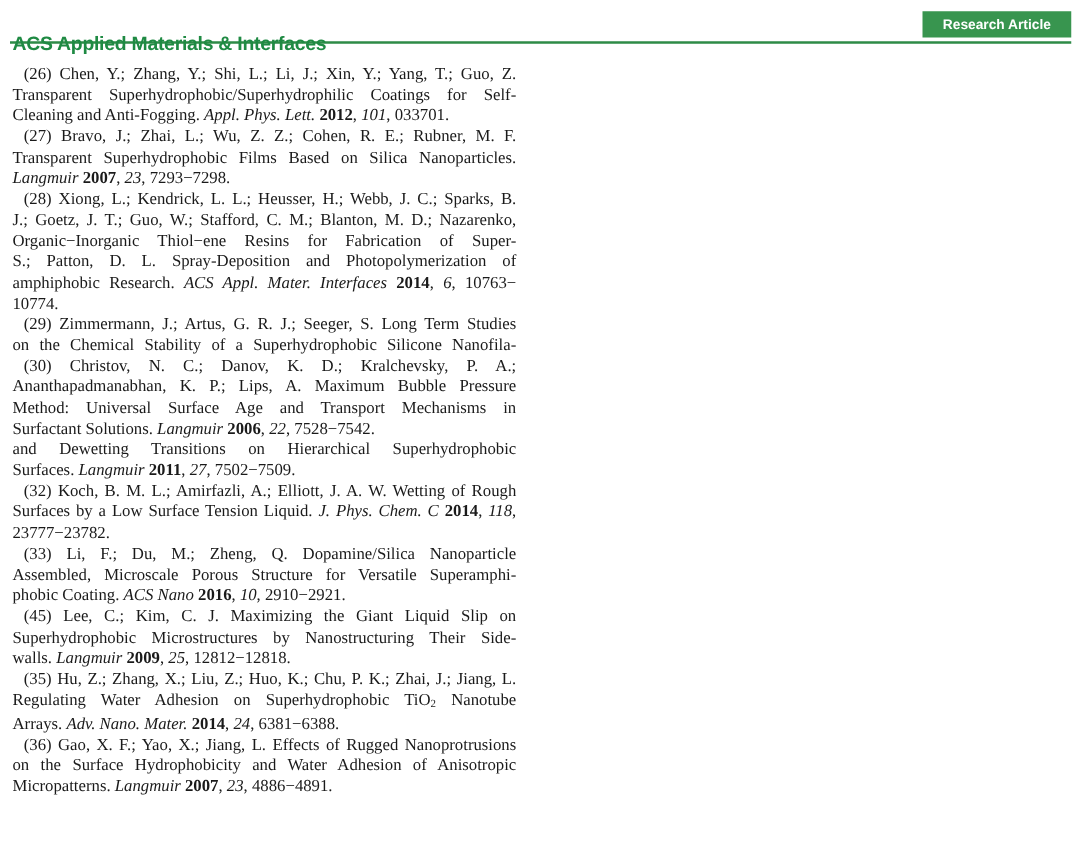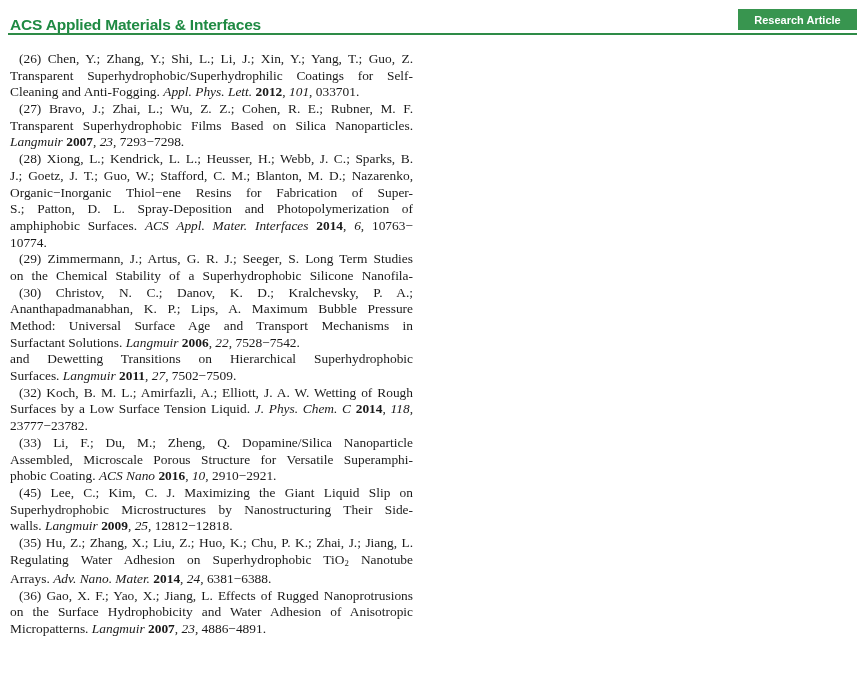--- a/index.html
+++ b/index.html
@@ -16,21 +16,21 @@
     position: absolute;
     left: 8px;
     right: 7px;
     top: 0;
     height: 33px;
     border-bottom: 2.5px solid var(--rule-green, #2e8b47);
   }
   .journal-title {
     position: absolute;
     left: 2px;
-    top: 16px;
+    top: 27px;
     font-family: "Liberation Sans", "DejaVu Sans", sans-serif;
     font-weight: bold;
     font-size: 15.5px;
     letter-spacing: -0.2px;
     color: var(--title-green, #1f8a43);
     white-space: nowrap;
   }
   .badge {
     position: absolute;
     right: 0;
@@ -83,21 +83,21 @@
       <div class="reference">
         <div class="ref-line ln-just ln-first"><span class="seg-n">(27) Bravo, J.; Zhai, L.; Wu, Z. Z.; Cohen, R. E.; Rubner, M. F.</span></div>
         <div class="ref-line ln-just"><span class="seg-n">Transparent Superhydrophobic Films Based on Silica Nanoparticles.</span></div>
         <div class="ref-line ln-last"><span class="seg-i">Langmuir </span><span class="seg-b">2007</span><span class="seg-n">, </span><span class="seg-i">23</span><span class="seg-n">, 7293−7298.</span></div>
       </div>
       <div class="reference">
         <div class="ref-line ln-just ln-first"><span class="seg-n">(28) Xiong, L.; Kendrick, L. L.; Heusser, H.; Webb, J. C.; Sparks, B.</span></div>
         <div class="ref-line ln-just"><span class="seg-n">J.; Goetz, J. T.; Guo, W.; Stafford, C. M.; Blanton, M. D.; Nazarenko,</span></div>
         <div class="ref-line ln-just"><span class="seg-n">Organic−Inorganic Thiol−ene Resins for Fabrication of Super-</span></div>
         <div class="ref-line ln-just"><span class="seg-n">S.; Patton, D. L. Spray-Deposition and Photopolymerization of</span></div>
-        <div class="ref-line ln-just"><span class="seg-n">amphiphobic Surfaces. </span><span class="seg-i">ACS Appl. Mater. Interfaces </span><span class="seg-b">2014</span><span class="seg-n">, </span><span class="seg-i">6</span><span class="seg-n">, 10763−</span></div>
+        <div class="ref-line ln-just"><span class="seg-n">amphiphobic Research. </span><span class="seg-i">ACS Appl. Mater. Interfaces </span><span class="seg-b">2014</span><span class="seg-n">, </span><span class="seg-i">6</span><span class="seg-n">, 10763−</span></div>
         <div class="ref-line ln-last"><span class="seg-n">10774.</span></div>
       </div>
       <div class="reference">
         <div class="ref-line ln-just ln-first"><span class="seg-n">(29) Zimmermann, J.; Artus, G. R. J.; Seeger, S. Long Term Studies</span></div>
         <div class="ref-line ln-just"><span class="seg-n">on the Chemical Stability of a Superhydrophobic Silicone Nanofila-</span></div>
       </div>
       <div class="reference">
         <div class="ref-line ln-just ln-first"><span class="seg-n">(30) Christov, N. C.; Danov, K. D.; Kralchevsky, P. A.;</span></div>
         <div class="ref-line ln-just"><span class="seg-n">Ananthapadmanabhan, K. P.; Lips, A. Maximum Bubble Pressure</span></div>
         <div class="ref-line ln-just"><span class="seg-n">Method: Universal Surface Age and Transport Mechanisms in</span></div>

